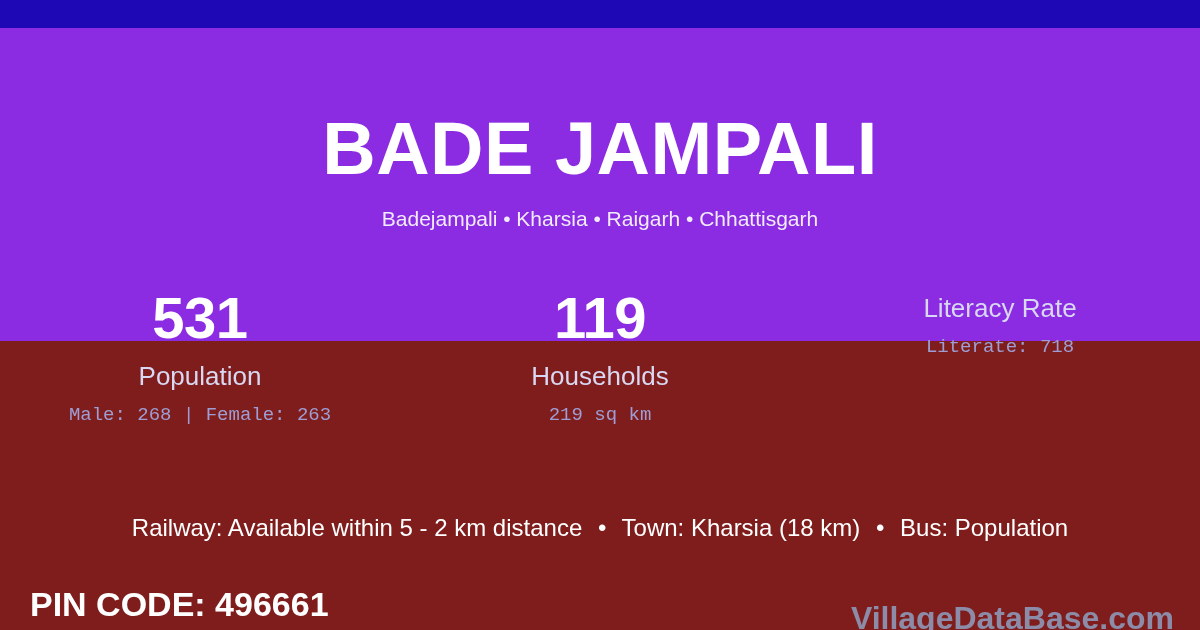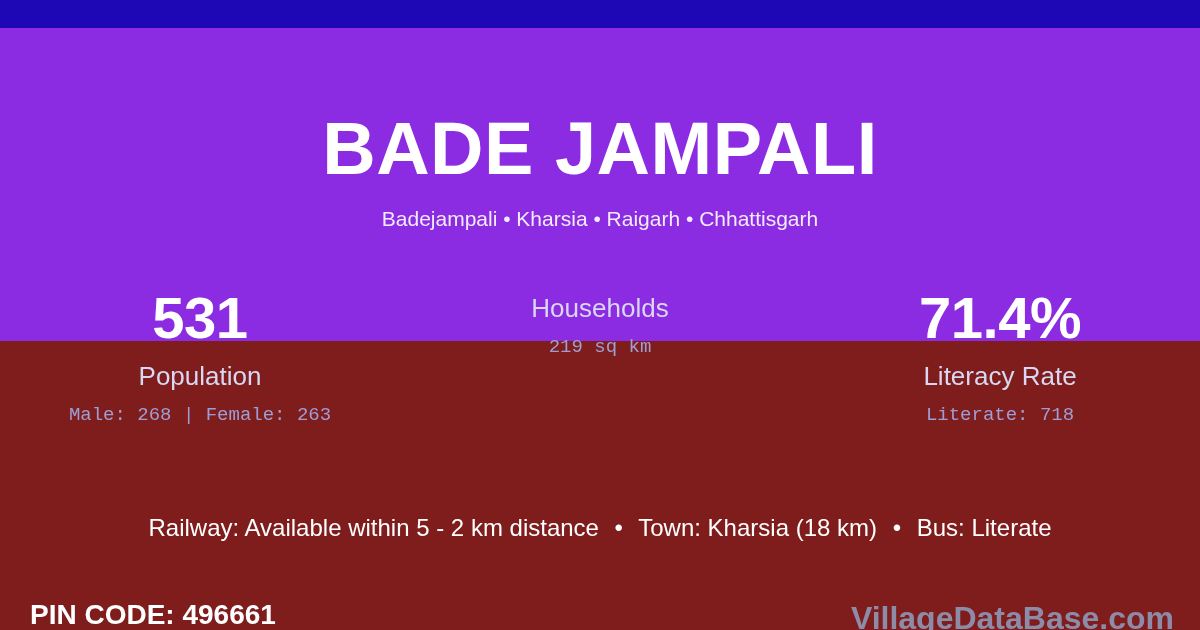--- a/index.html
+++ b/index.html
@@ -130,22 +130,22 @@
     left: 0;
     bottom: 0;
     width: 1200px;
     height: 75px;
     z-index: 3;
   }
 
   .pin-code {
     position: absolute;
     left: 30px;
-    top: 16px;
-    font-size: 28px;
+    top: 5px;
+    font-size: 34px;
     line-height: 32px;
     font-weight: 700;
     color: #ffffff;
     white-space: nowrap;
   }
 
   .watermark {
     position: absolute;
     right: 26px;
     top: 20px;
@@ -170,38 +170,38 @@
 
   <div class="stats-row">
 
     <div class="stat">
       <div class="stat-value">531</div>
       <div class="stat-label">Population</div>
       <div class="stat-sub">Male: 268 | Female: 263</div>
     </div>
 
     <div class="stat">
+      <div class="stat-value">119</div>
       <div class="stat-label">Households</div>
       <div class="stat-sub">219 sq km</div>
     </div>
 
     <div class="stat">
-      <div class="stat-value">71.4%</div>
       <div class="stat-label">Literacy Rate</div>
       <div class="stat-sub">Literate: 718</div>
     </div>
 
   </div>
 
   <div class="amenities">
     <span>Railway: Available within 5 - 2 km distance</span>
     <span class="sep">•</span>
     <span>Town: Kharsia (18 km)</span>
     <span class="sep">•</span>
-    <span>Bus: Literate</span>
+    <span>Bus: Population</span>
   </div>
 
   <div class="footer">
     <div class="pin-code">PIN CODE: 496661</div>
     <div class="watermark">VillageDataBase.com</div>
   </div>
 
 </div>
 
 </body></html>

